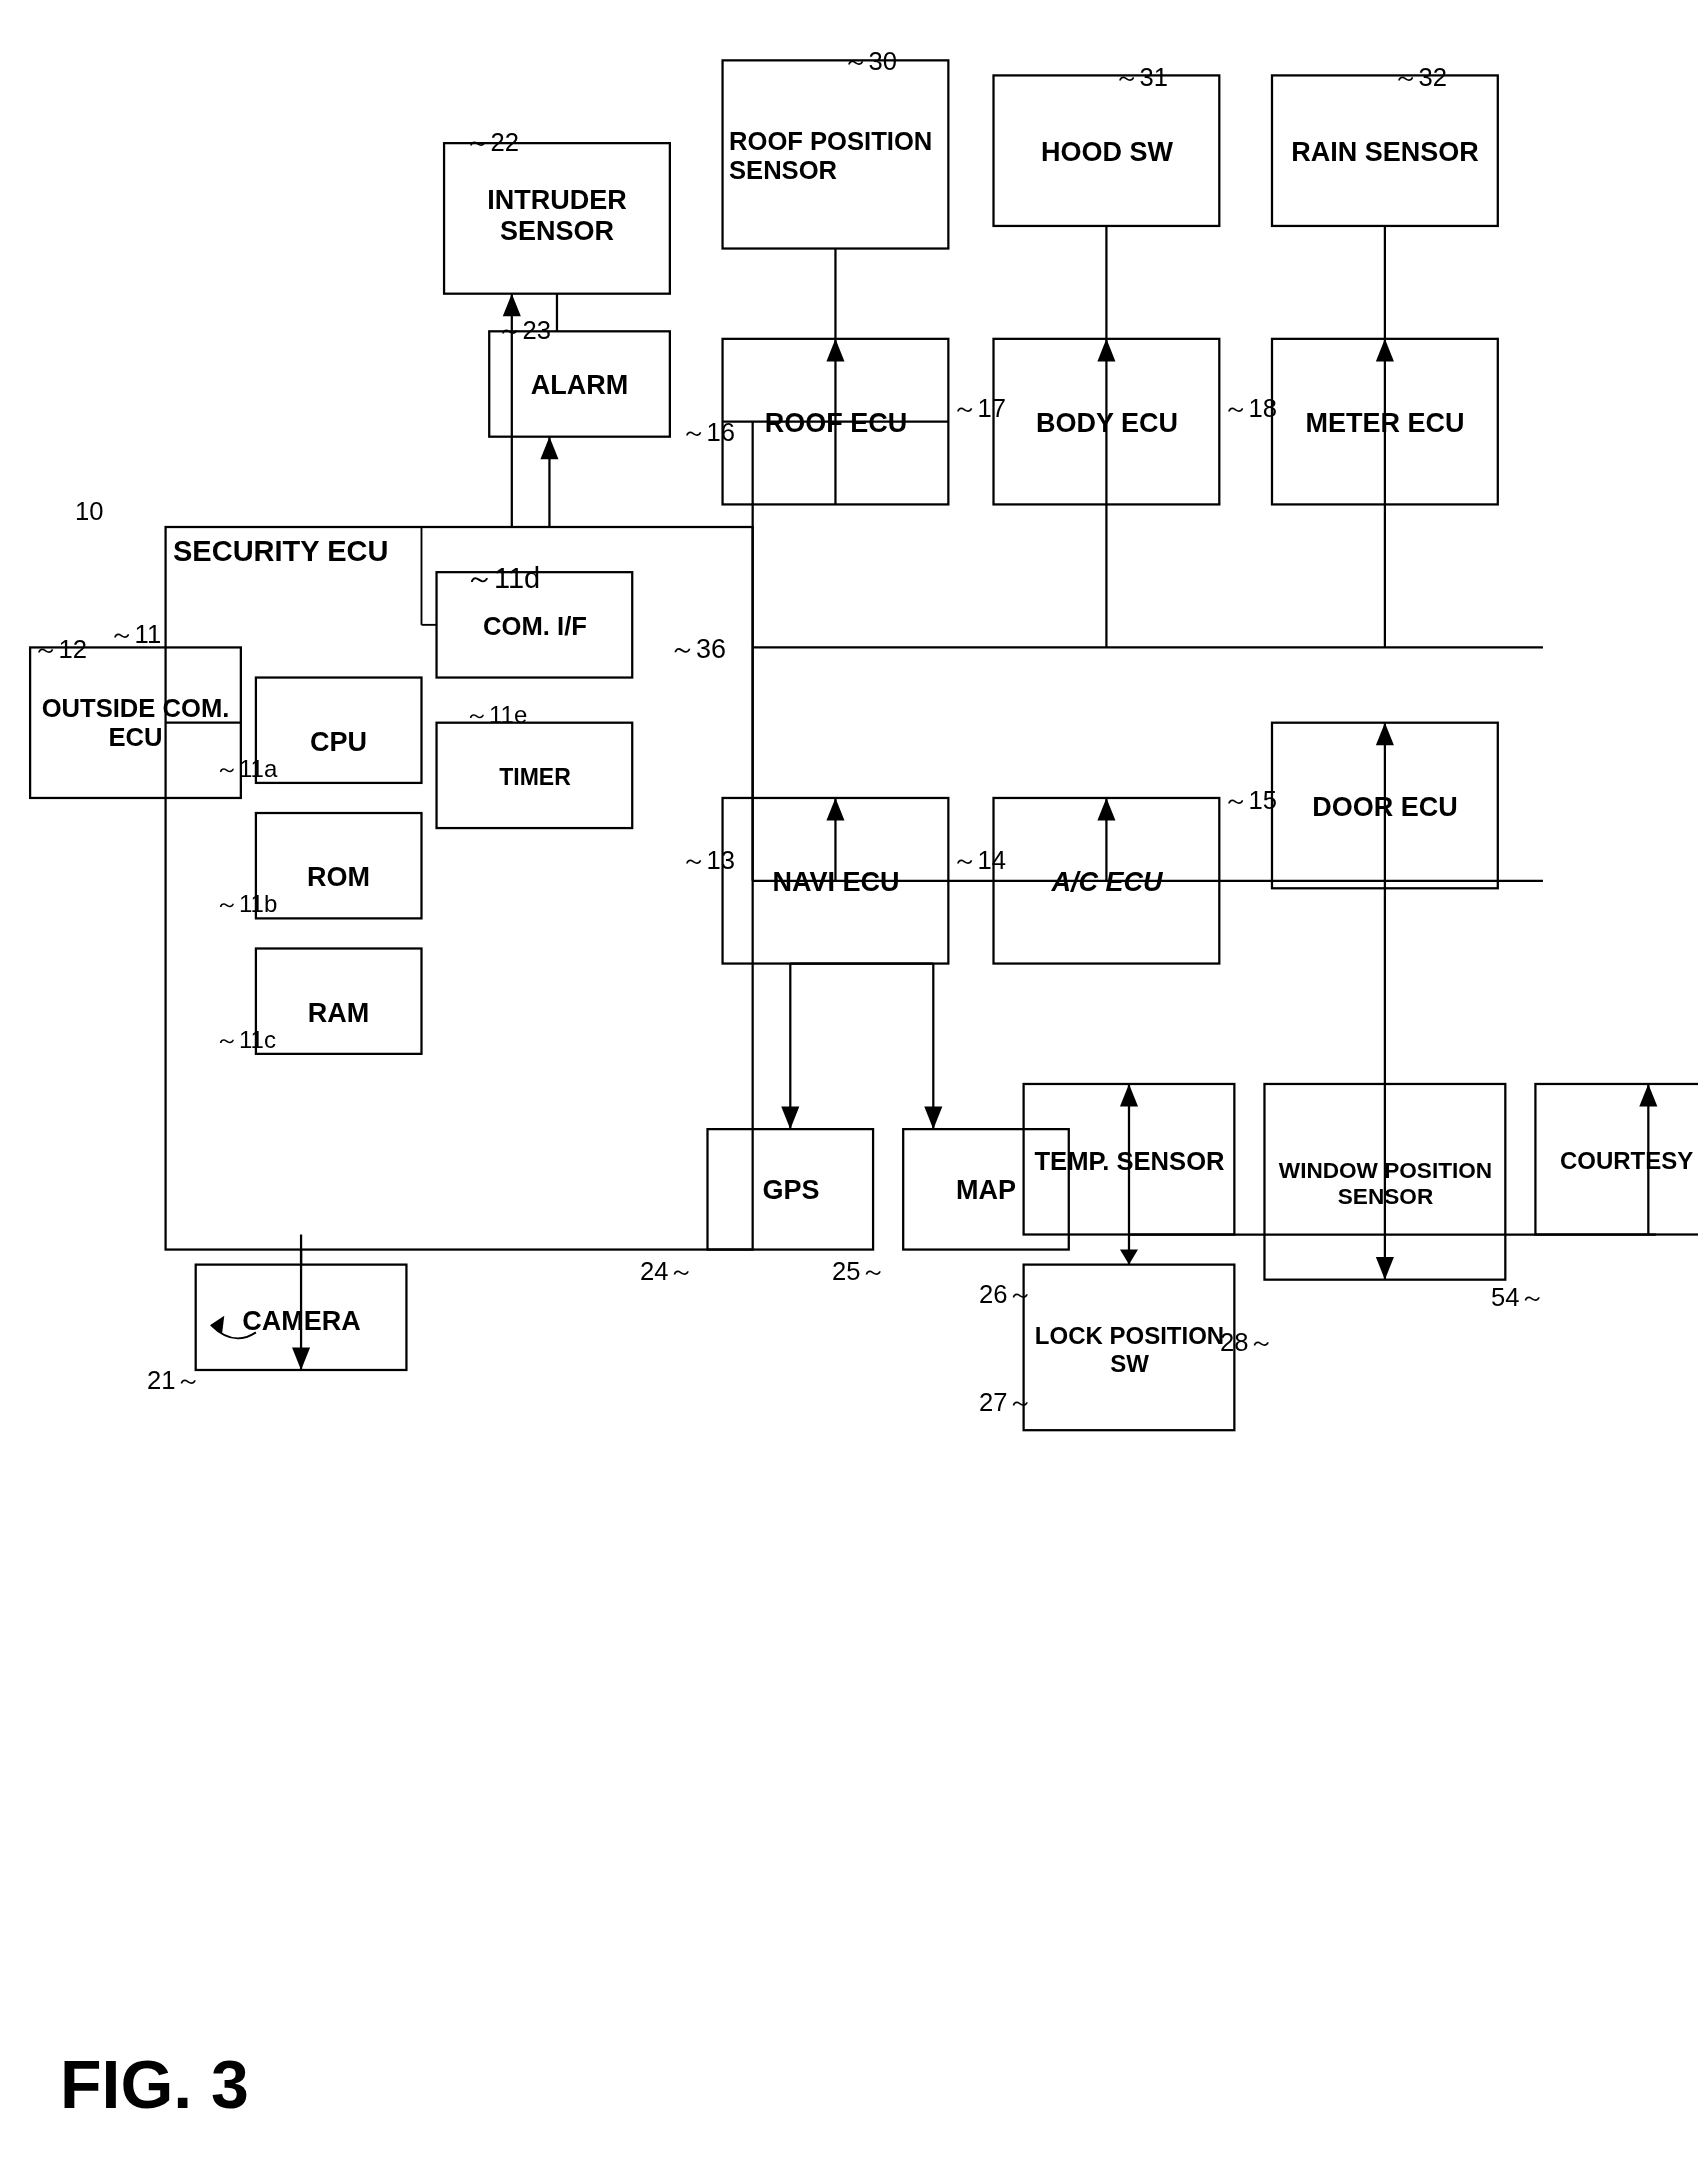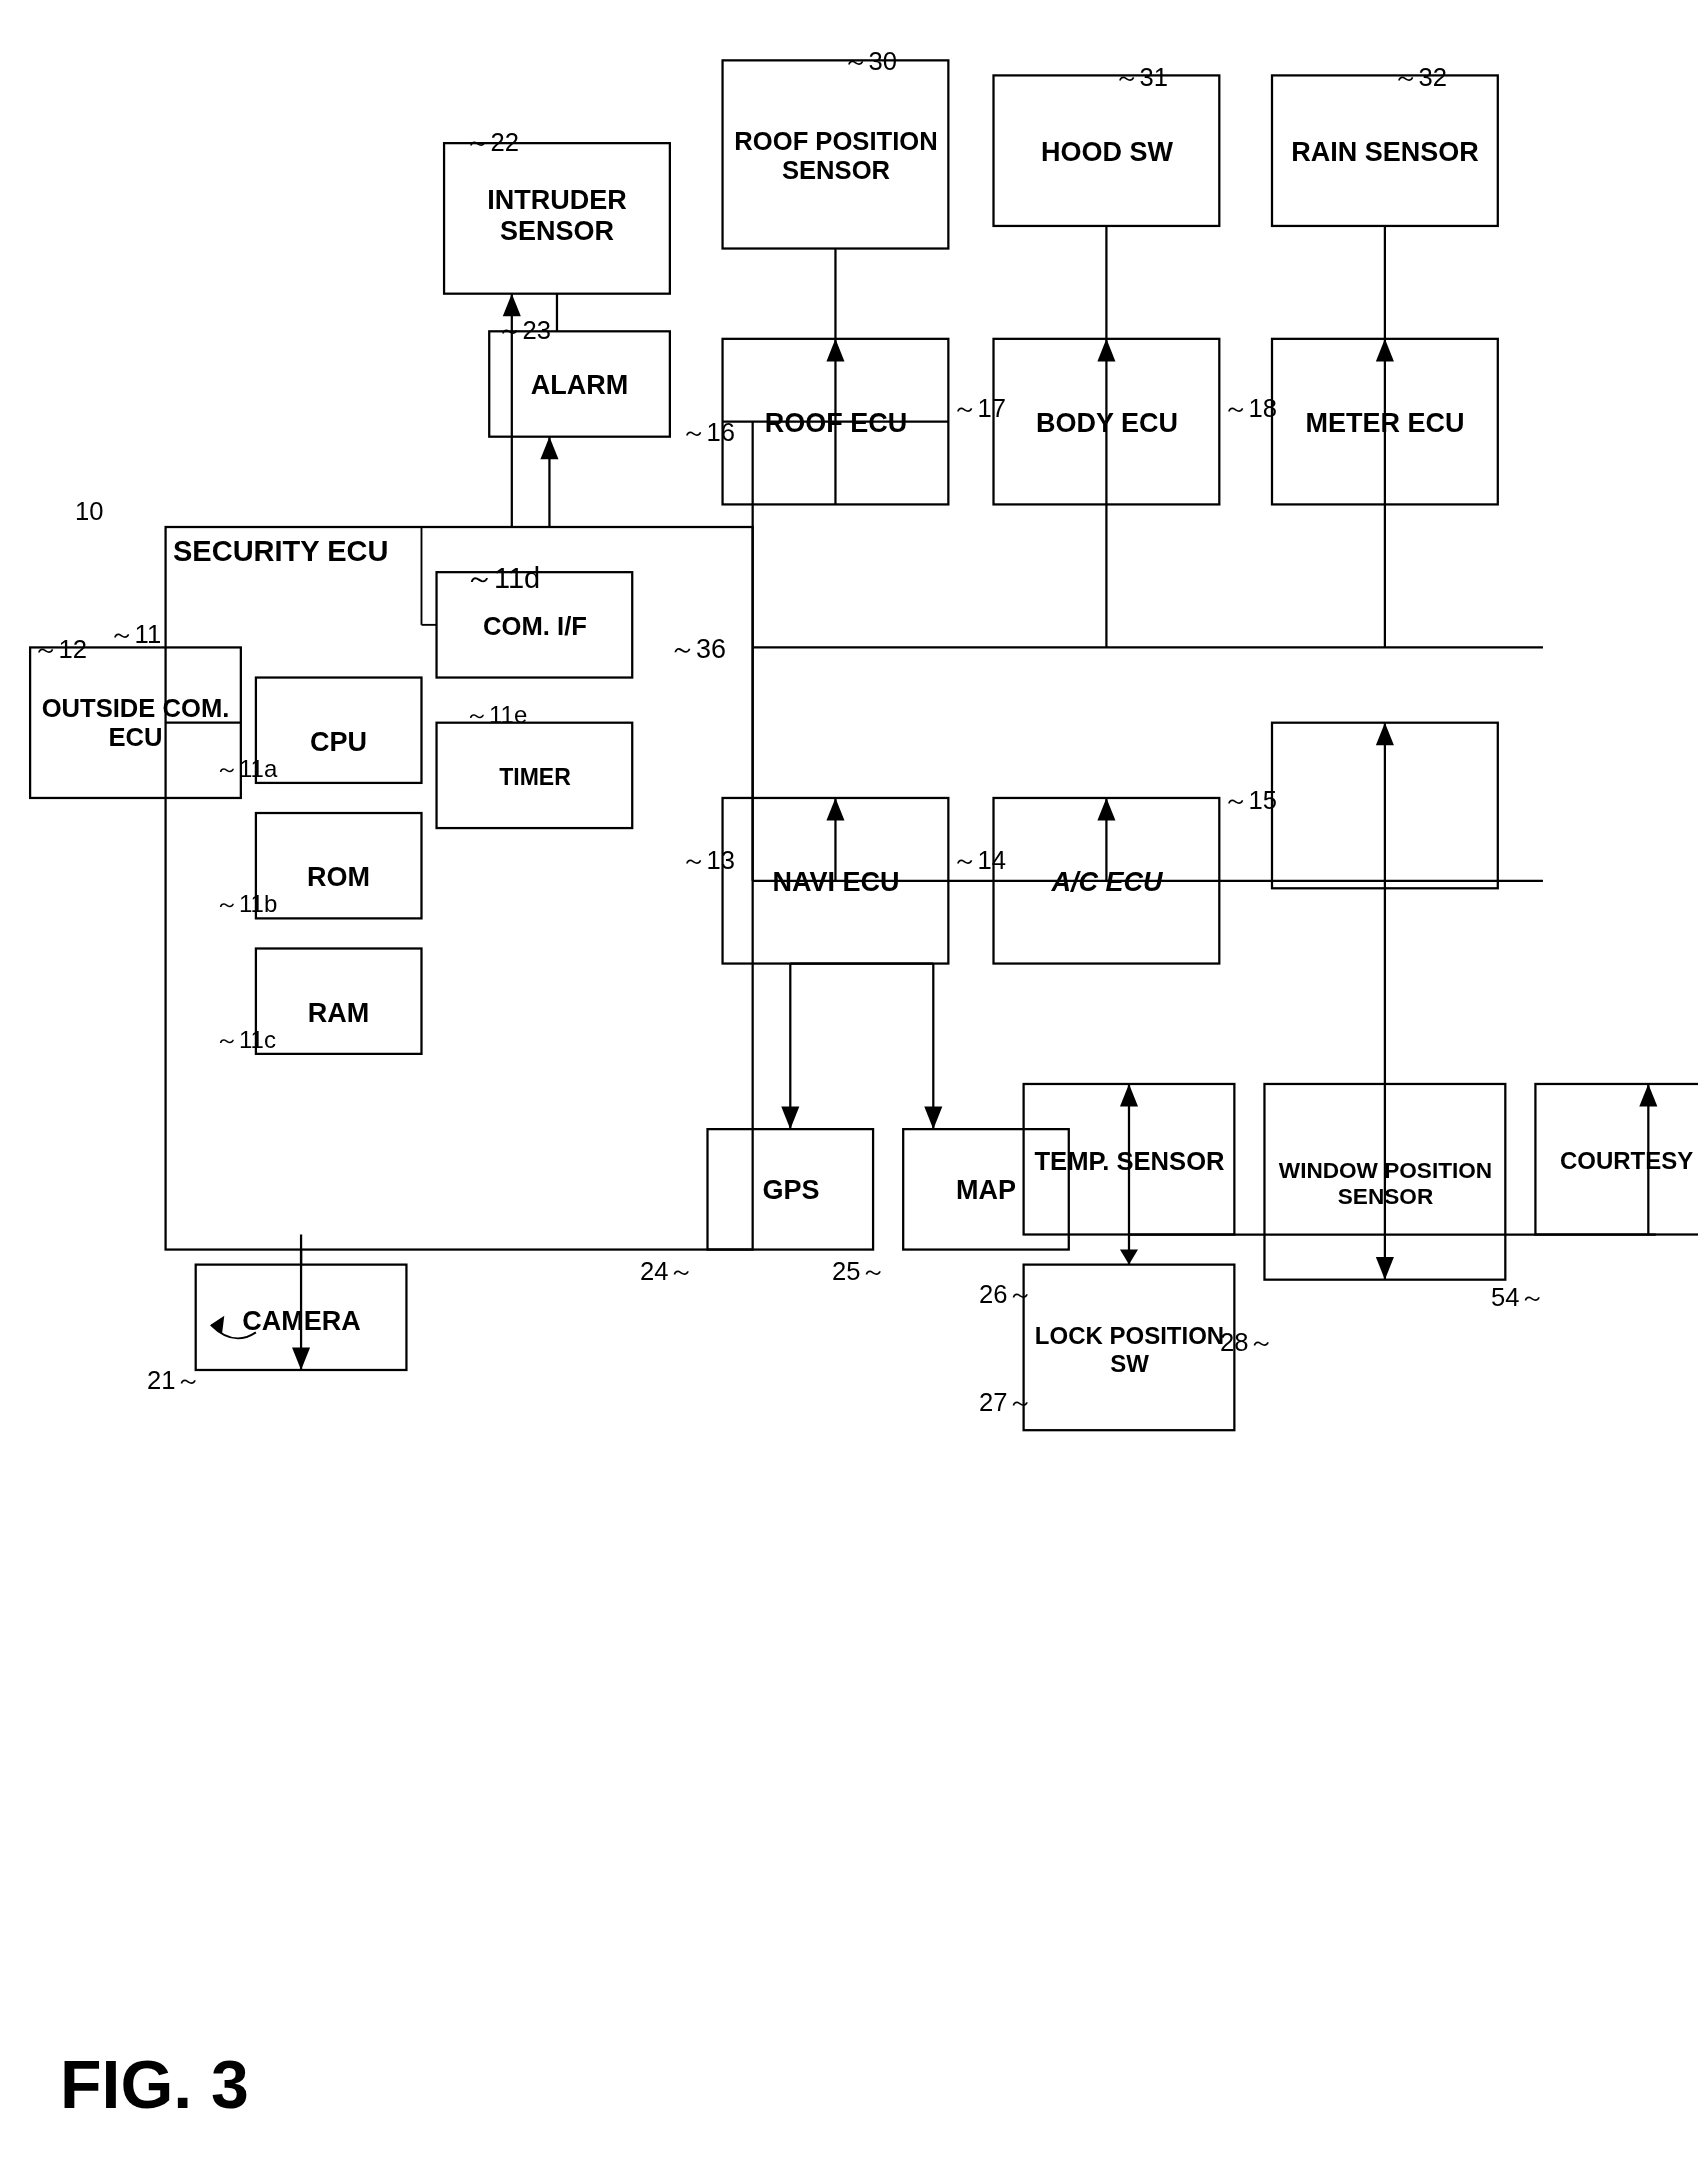--- a/index.html
+++ b/index.html
@@ -204,30 +204,31 @@
   <div style="position:absolute; left:450px; top:151px; width:214px; height:129px; display:flex;align-items:center;justify-content:center; font-size:27px;font-weight:bold; text-align:center;">INTRUDER SENSOR</div>
 
   <div style="position:absolute; left:495px; top:340px; width:169px; height:90px; display:flex;align-items:center;justify-content:center; font-size:27px;font-weight:bold;">ALARM</div>
 
   <div style="position:absolute; left:729px; top:348px; width:214px; height:151px; display:flex;align-items:center;justify-content:center; font-size:27px;font-weight:bold; text-align:center;">ROOF ECU</div>
 
   <div style="position:absolute; left:1000px; top:348px; width:214px; height:151px; display:flex;align-items:center;justify-content:center; font-size:27px;font-weight:bold; text-align:left;">BODY ECU</div>
 
   <div style="position:absolute; left:1278px; top:348px; width:214px; height:151px; display:flex;align-items:center;justify-content:center; font-size:27px;font-weight:bold; text-align:center;">METER ECU</div>
 
-  <div style="position:absolute; left:729px; top:69px; width:214px; height:173px; display:flex;align-items:center;justify-content:center; font-size:25.6px;font-weight:bold; text-align:center;">ROOF POSITION SENSOR</div>
+  <div style="position:absolute; left:729px; top:69px; width:214px; height:173px; display:flex;align-items:center;justify-content:center; font-size:25.6px;font-weight:bold; text-align:left;">ROOF POSITION SENSOR</div>
 
   <div style="position:absolute; left:1000px; top:84px; width:214px; height:136px; display:flex;align-items:center;justify-content:center; font-size:27px;font-weight:bold; text-align:center;">HOOD SW</div>
 
   <div style="position:absolute; left:1278px; top:84px; width:214px; height:136px; display:flex;align-items:center;justify-content:center; font-size:27px;font-weight:bold; text-align:center;">RAIN SENSOR</div>
 
   <div style="position:absolute; left:729px; top:807px; width:214px; height:151px; display:flex;align-items:center;justify-content:center; font-size:27px;font-weight:bold; text-align:center;">NAVI ECU</div>
 
   <div style="position:absolute; left:1000px; top:807px; width:214px; height:151px; display:flex;align-items:center;justify-content:center; font-size:27px;font-weight:bold; text-align:center;font-style:italic;">A/C ECU</div>
 
+  <div style="position:absolute; left:1278px; top:732px; width:214px; height:151px; display:flex;align-items:center;justify-content:center; font-size:27px;font-weight:bold; text-align:center;">DOOR ECU</div>
 
   <div style="position:absolute; left:714px; top:1138px; width:154px; height:105px; display:flex;align-items:center;justify-content:center; font-size:27px;font-weight:bold;">GPS</div>
 
   <div style="position:absolute; left:909px; top:1138px; width:154px; height:105px; display:flex;align-items:center;justify-content:center; font-size:27px;font-weight:bold;">MAP</div>
 
   <div style="position:absolute; left:1030px; top:1093px; width:199px; height:136px; display:flex;align-items:center;justify-content:center; font-size:25.6px;font-weight:bold; text-align:center;">TEMP. SENSOR</div>
 
   <div style="position:absolute; left:1030px; top:1274px; width:199px; height:151px; display:flex;align-items:center;justify-content:center; font-size:24px;font-weight:bold; text-align:center;">LOCK POSITION SW</div>
 
   <div style="position:absolute; left:1271px; top:1093px; width:229px; height:181px; display:flex;align-items:center;justify-content:center; font-size:22.6px;font-weight:bold; text-align:center;">WINDOW POSITION SENSOR</div>

